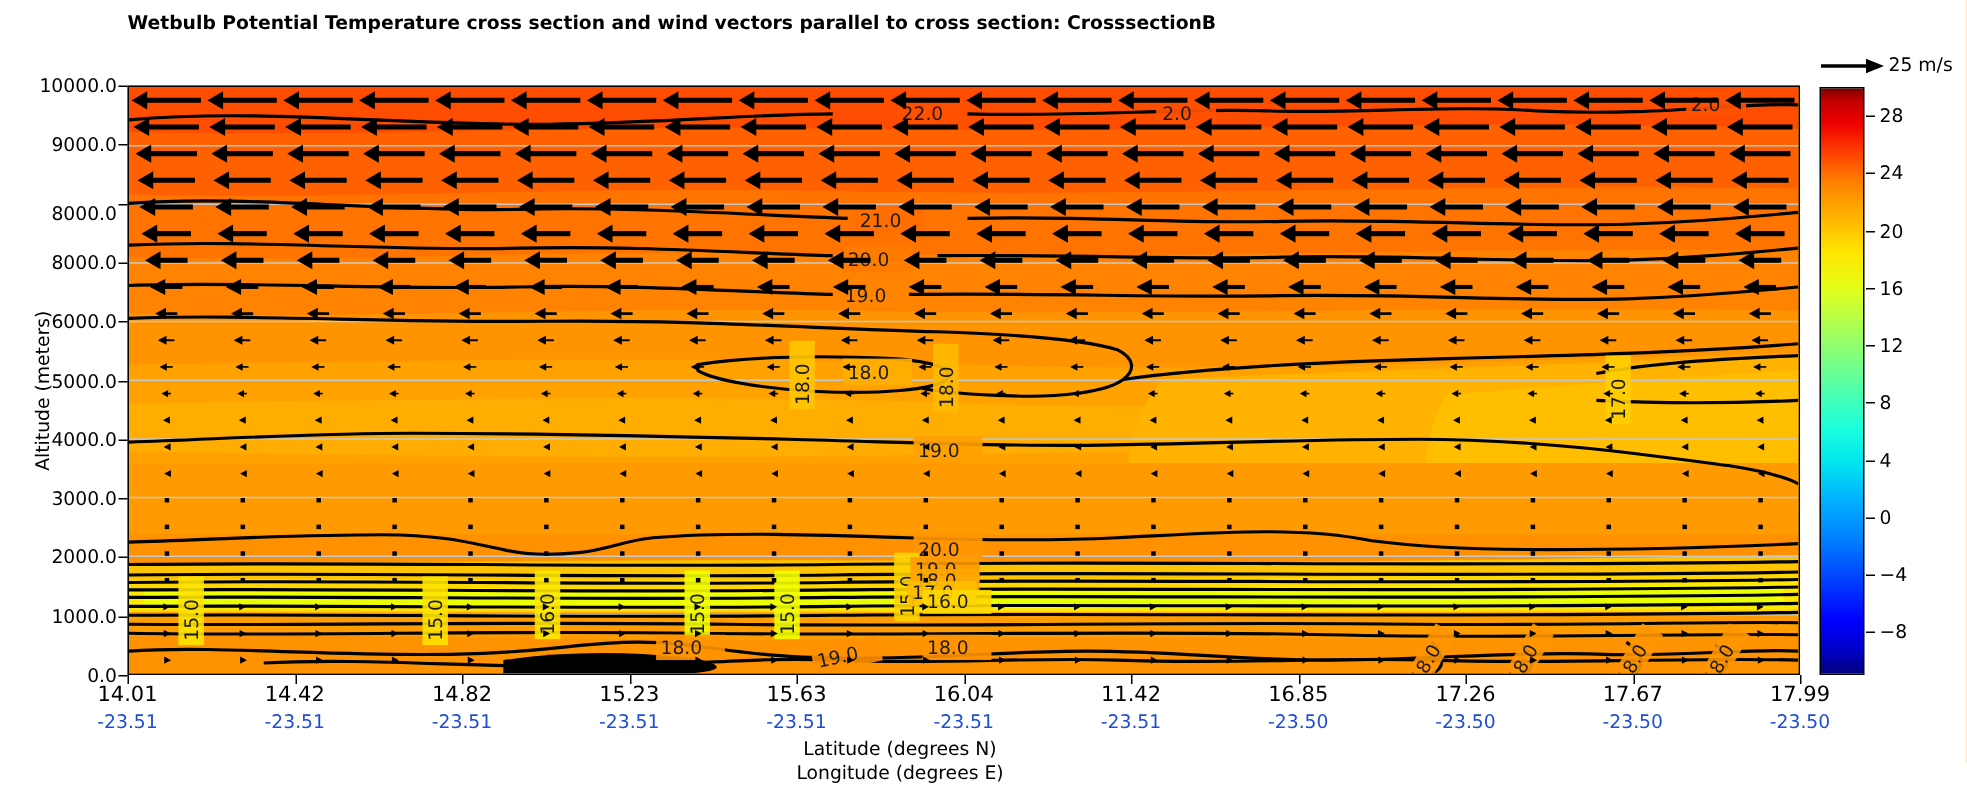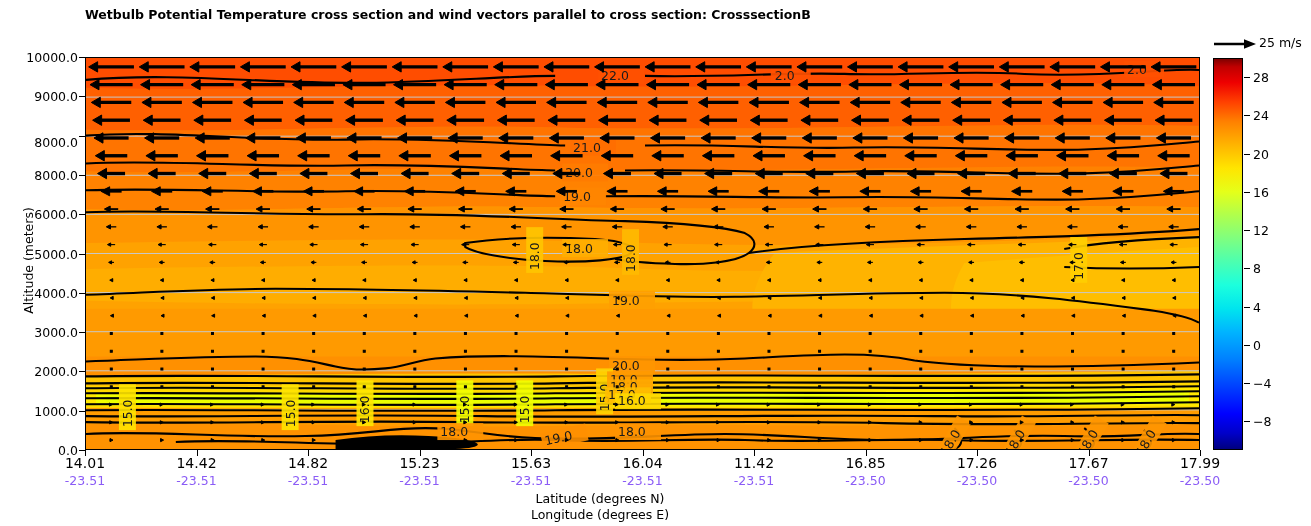--- a/index.html
+++ b/index.html
@@ -19,21 +19,21 @@
   
   .ytick-label{position:absolute;right:0;font-size:12.5px;color:#000;
                transform:translateY(-50%);white-space:nowrap;text-align:right;}
   #yticks{position:absolute;left:0;top:0;width:78px;height:526px;}
   .ytick-mark{position:absolute;left:79px;width:6px;height:1px;background:#000;}
 
   #xticks{position:absolute;left:0;top:0;width:1311px;height:526px;}
   .xtick-mark{position:absolute;top:450px;width:1px;height:6px;background:#000;}
   .xtick-lat{position:absolute;top:455px;font-size:14px;color:#000;
              transform:translateX(-50%);white-space:nowrap;}
-  .xtick-lon{position:absolute;top:473px;font-size:12.5px;color:#8b5cf6;
+  .xtick-lon{position:absolute;top:473px;font-size:12.5px;color:#1d4ed8;
              transform:translateX(-50%);white-space:nowrap;}
 
   #ylabel{position:absolute;left:-52px;top:253px;width:160px;font-size:12.5px;
           color:#000;text-align:center;transform:rotate(-90deg);}
   #xlabel1{position:absolute;left:0;top:491px;width:1200px;text-align:center;
            font-size:12.5px;color:#000;}
   #xlabel2{position:absolute;left:0;top:507px;width:1200px;text-align:center;
            font-size:12.5px;color:#000;}
 
   

